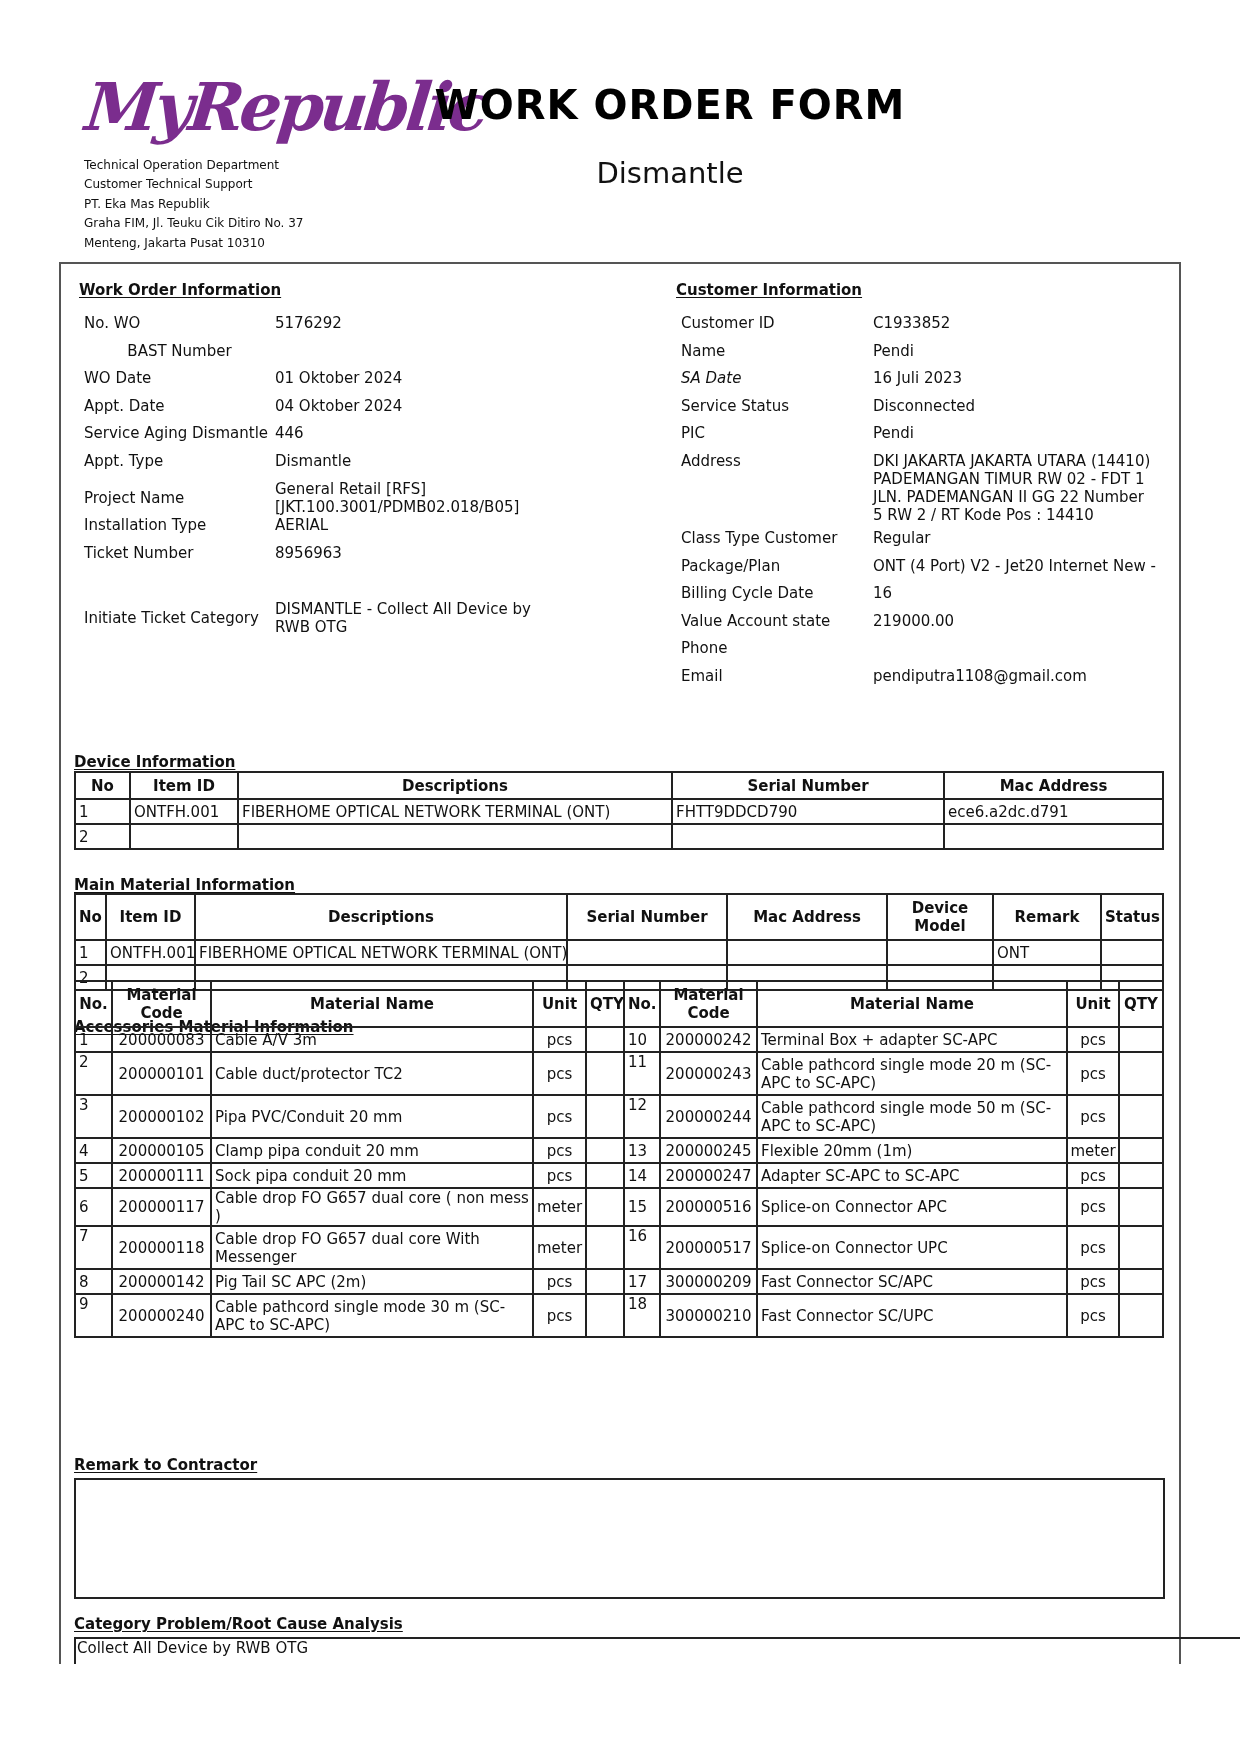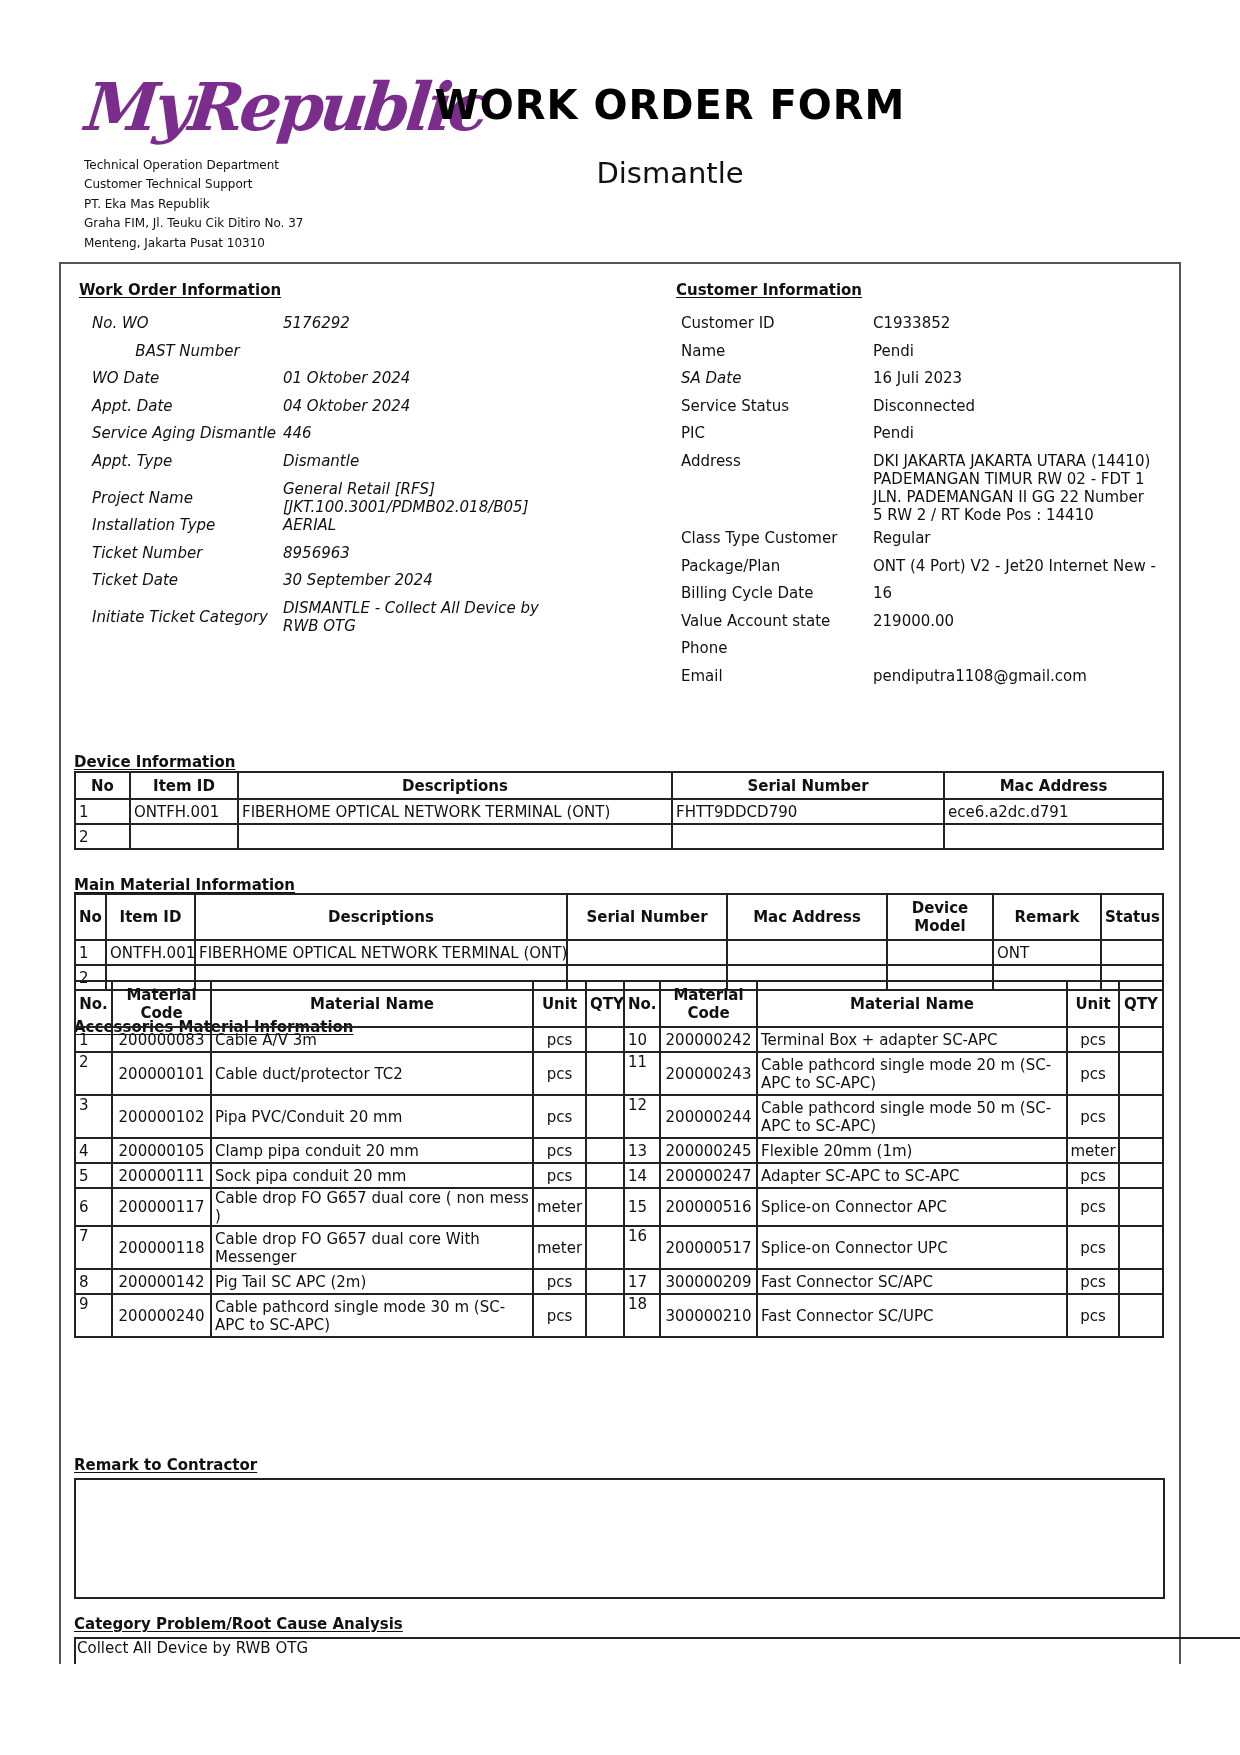--- a/index.html
+++ b/index.html
@@ -46,21 +46,21 @@
   <div>PT. Eka Mas Republik</div>
   <div>Graha FIM, Jl. Teuku Cik Ditiro No. 37</div>
   <div>Menteng, Jakarta Pusat 10310</div>
 </div>
 <div class="title">WORK ORDER FORM</div>
 <div class="subtitle">Dismantle</div>
 
 <div class="frame"></div>
 
 <div class="sec-title" style="left:79px; top:281px;">Work Order Information</div>
-<div class="kv" id="wo-kv" style="left:92px; top:314px;font-style:italic;">
+<div class="kv" id="wo-kv" style="left:84px; top:314px;">
     <div class="row" style="height: 27.6px;">
       <div class="lbl" style="width: 191px;">No. WO</div>
       <div class="val">
         <div>5176292</div>
       </div>
     </div>
     <div class="row" style="height: 27.6px; text-align: center;">
       <div class="lbl" style="width: 191px;">BAST Number</div>
       <div class="val">
         <div></div>
@@ -102,27 +102,21 @@
       <div class="val">
         <div>AERIAL</div>
       </div>
     </div>
     <div class="row" style="height: 27.6px;">
       <div class="lbl" style="width: 191px;">Ticket Number</div>
       <div class="val">
         <div>8956963</div>
       </div>
     </div>
-    <div class="row" style="height: 27.6px;">
-      <div class="lbl" style="width: 191px;">Ticket Date</div>
-      <div class="val">
-        <div>30 September 2024</div>
-      </div>
-    </div>
-    <div class="row" style="height: 36px;">
+    <div class="row" style="height: 36px; margin-top: 29px;">
       <div class="lbl" style="width: 191px; padding-top: 9px;">Initiate Ticket Category</div>
       <div class="val">
         <div>DISMANTLE - Collect All Device by</div>
         <div>RWB OTG</div>
       </div>
     </div>
   </div>
 
 <div class="sec-title" style="left:676px; top:281px;">Customer Information</div>
 <div class="kv" id="cust-kv" style="left:681px; top:314px;">

